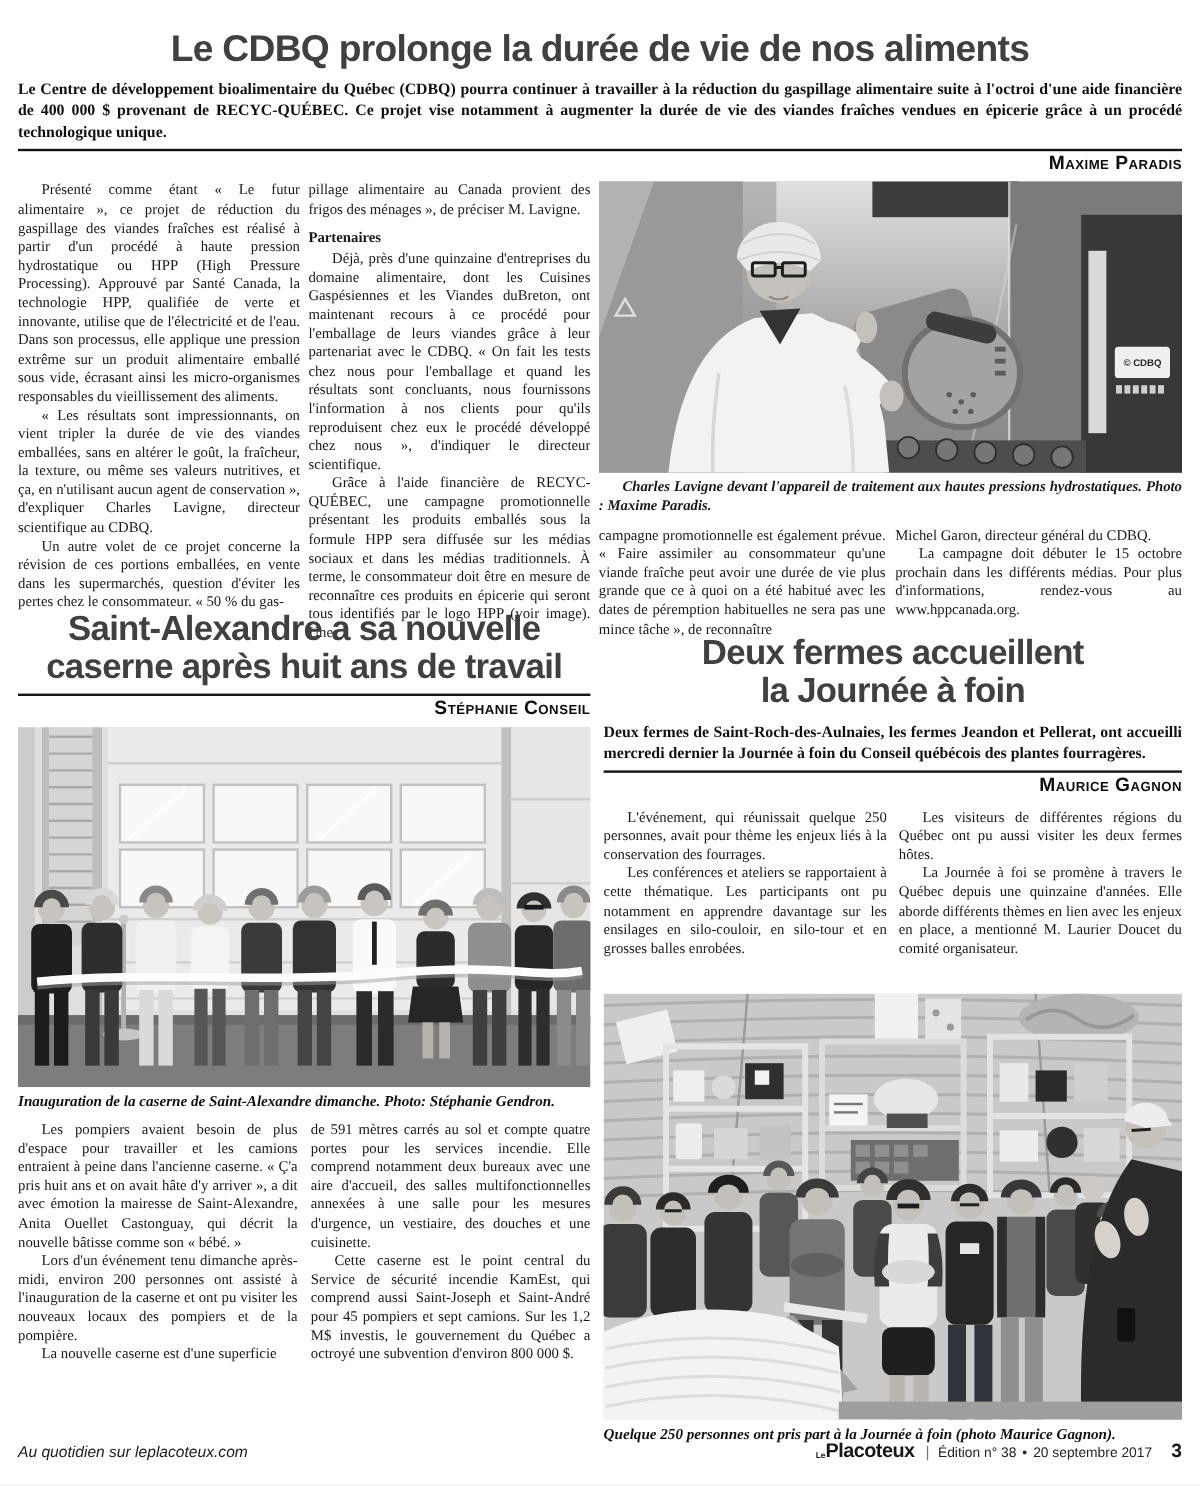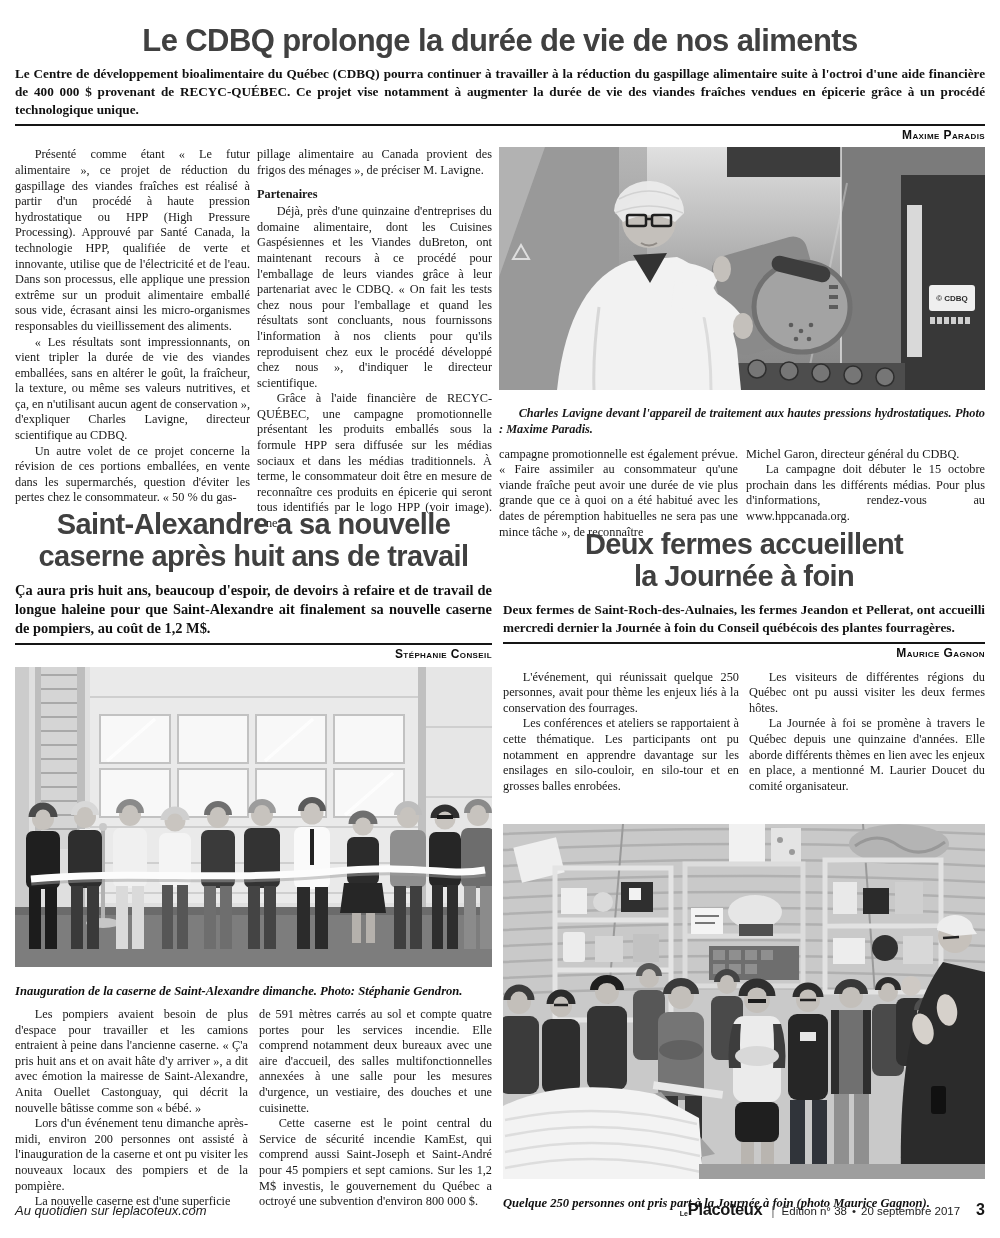--- a/index.html
+++ b/index.html
@@ -21,38 +21,38 @@
   .lead {
     font-family:"Liberation Serif", serif; font-weight:700;
     text-align:justify; color:#111;
   }
   .lead-1 { font-size:13.2px; line-height:1.38; margin-top:6px; }
   .lead-2 { font-size:14.4px; line-height:1.32; margin-top:8px; }
   .lead-3 { font-size:13.2px; line-height:1.35; margin-top:8px; }
   .rule { border-bottom:2px solid #151515; margin-top:5px; }
   .byline {
     font-family:"Liberation Sans", sans-serif; font-weight:700;
-    font-variant:small-caps; letter-spacing:.4px; font-size:12px;
+    font-variant:small-caps; letter-spacing:.4px; font-size:16px;
     text-align:right; margin-top:2px; color:#0d0d0d;
   }
   
   .cols { display:flex; margin-top:5px; }
   .col { flex:none; overflow:hidden; }
   .col p {
     font-size:12.3px; line-height:15.6px; text-align:justify;
     text-indent:1.6em; color:#181818;
   }
   .col p.cont { text-indent:0; }
   .subhead {
     font-weight:700; text-align:center; text-indent:0 !important;
     margin-top:8px; margin-bottom:2px;
   }
   .caption {
     font-style:italic; font-weight:700; font-size:12.6px;
-    line-height:1.28; margin-top:16px; color:#101010;
+    line-height:1.28; margin-top:4px; color:#101010;
   }
   .photo { display:block; }
   
   #art1 { position:absolute; left:15px; top:24px; width:970px; }
   #art1 .cols { gap:7px; }
   #art1 .c1, #art1 .c2 { width:235px; }
   #art1 .c3 { width:486px; }
   #art1 .subcols { display:flex; gap:8px; margin-top:9px; }
   #art1 .subcols .col { width:239px; }
   #art2 { position:absolute; left:15px; top:508px; width:477px; }
@@ -191,21 +191,20 @@
             <p class="cont">Michel Garon, directeur général du CDBQ.</p>
             <p>La campagne doit débuter le 15 octobre prochain dans les différents médias. Pour plus d'informations, rendez-vous au www.hppcanada.org.</p>
           </div>
         </div>
       </div>
     </div>
   </section>
 
   <section id="art2">
     <h2 class="headline h-lg">Saint-Alexandre a sa nouvelle caserne après huit ans de travail</h2>
-    <p class="lead lead-2">Ça aura pris huit ans, beaucoup d'espoir, de devoirs à refaire et de travail de longue haleine pour que Saint-Alexandre ait finalement sa nouvelle caserne de pompiers, au coût de 1,2 M$.</p>
     <div class="rule"></div>
     <div class="byline">Stéphanie Conseil</div>
 
     <div class="photo-wrap">
 
       <svg class="photo" width="477" height="300" viewBox="0 0 477 300">
         <rect x="0" y="0" width="477" height="300" fill="#e2e2e2"></rect>
         <rect x="0" y="0" width="477" height="248" fill="#dfdfdf"></rect>
         <rect x="0" y="0" width="14" height="248" fill="#cccccc"></rect>
         <rect x="20" y="0" width="6" height="248" fill="#bdbdbd"></rect>

